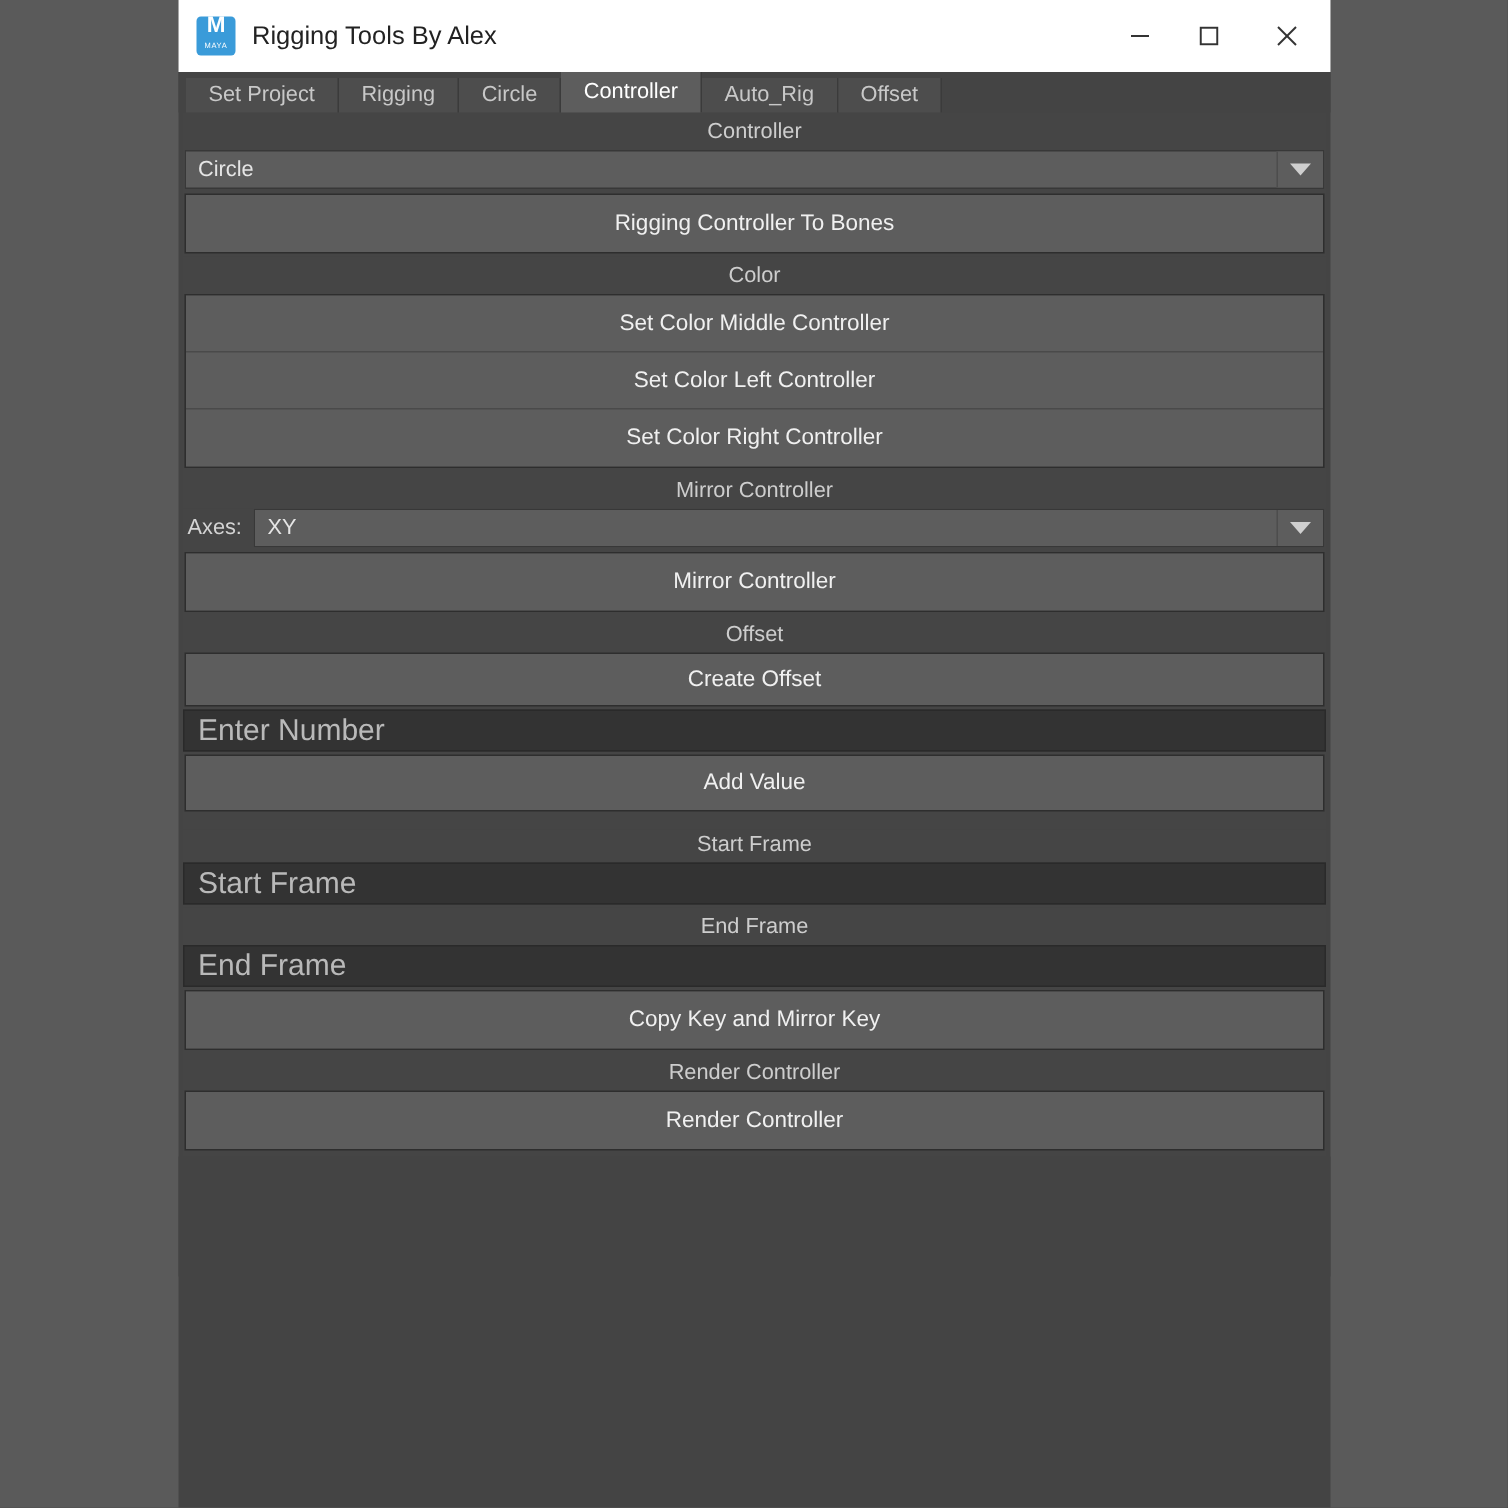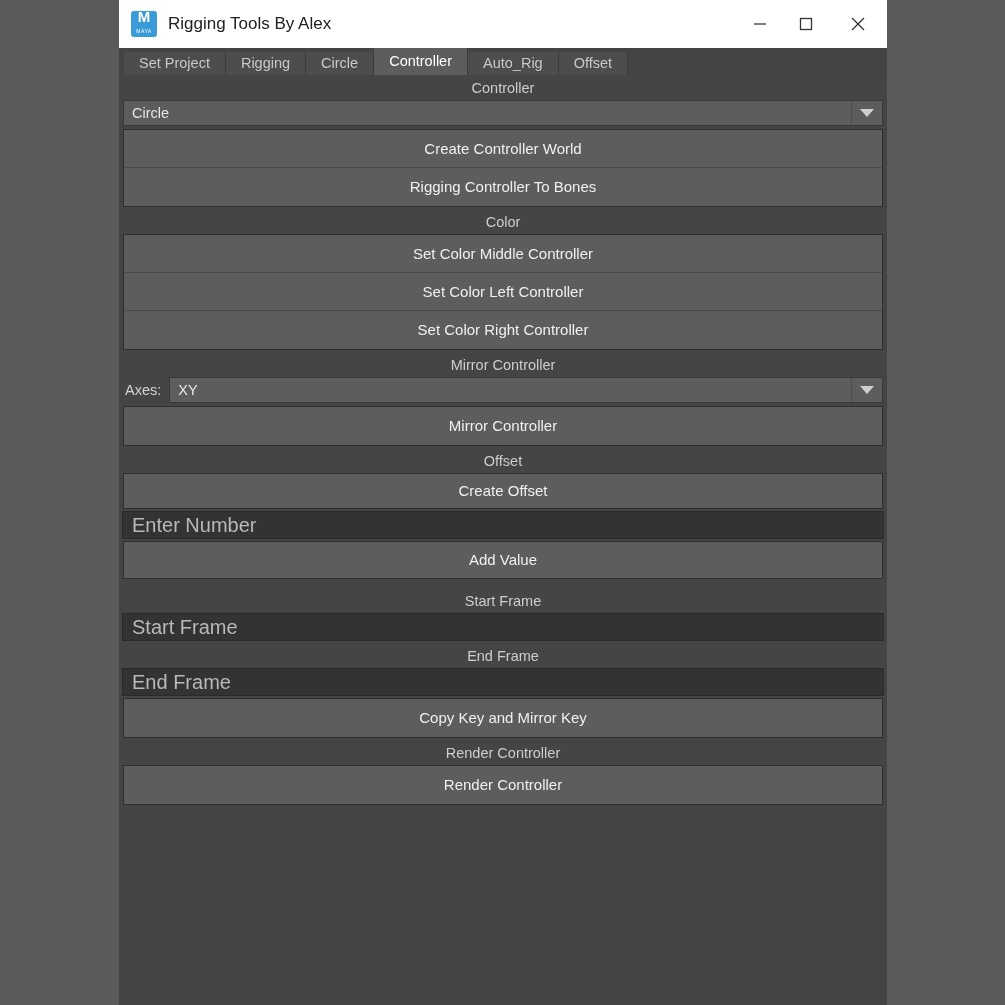--- a/index.html
+++ b/index.html
@@ -232,21 +232,20 @@
     <div class="section-label">Controller</div>
 
     <div class="dropdown">
       <div class="value">Circle</div>
       <div class="arrowbox">
           <div class="arrow-down"></div>
         </div>
     </div>
 
     <div class="group">
-      <button class="btn">Create Controller World</button>
       <button class="btn">Rigging Controller To Bones</button>
     </div>
 
     <div class="section-label">Color</div>
 
     <div class="group">
       <button class="btn">Set Color Middle Controller</button>
       <button class="btn">Set Color Left Controller</button>
       <button class="btn">Set Color Right Controller</button>
     </div>

